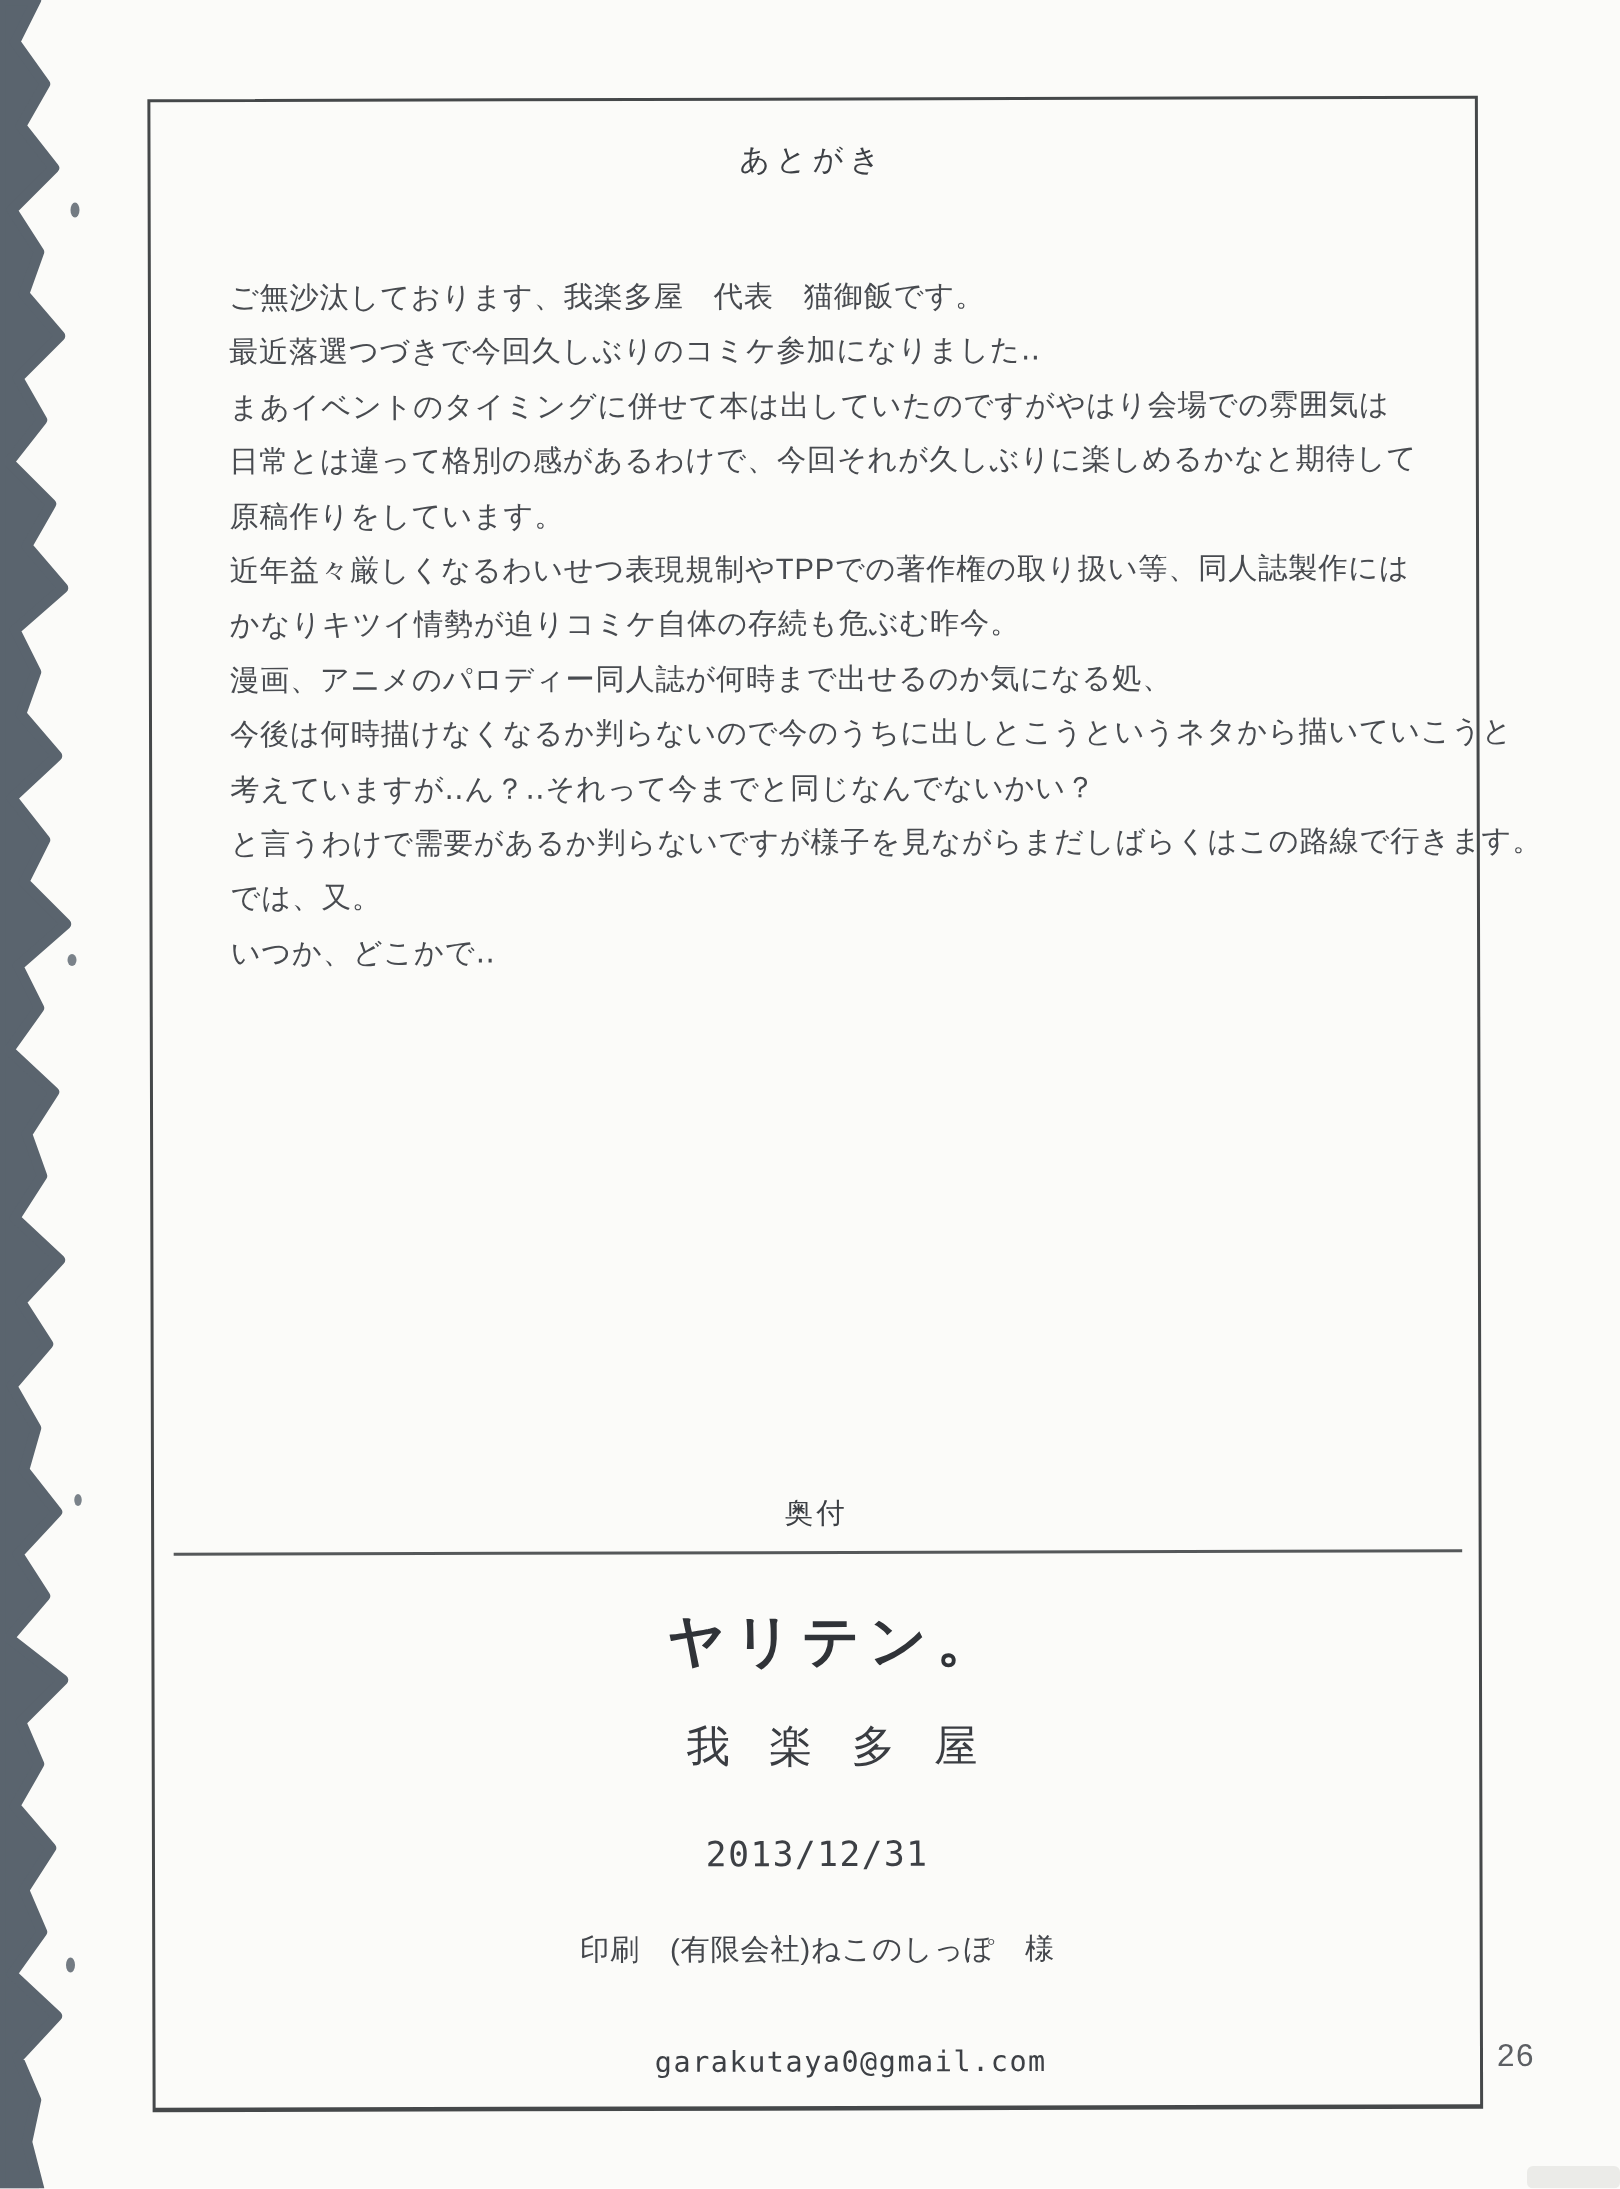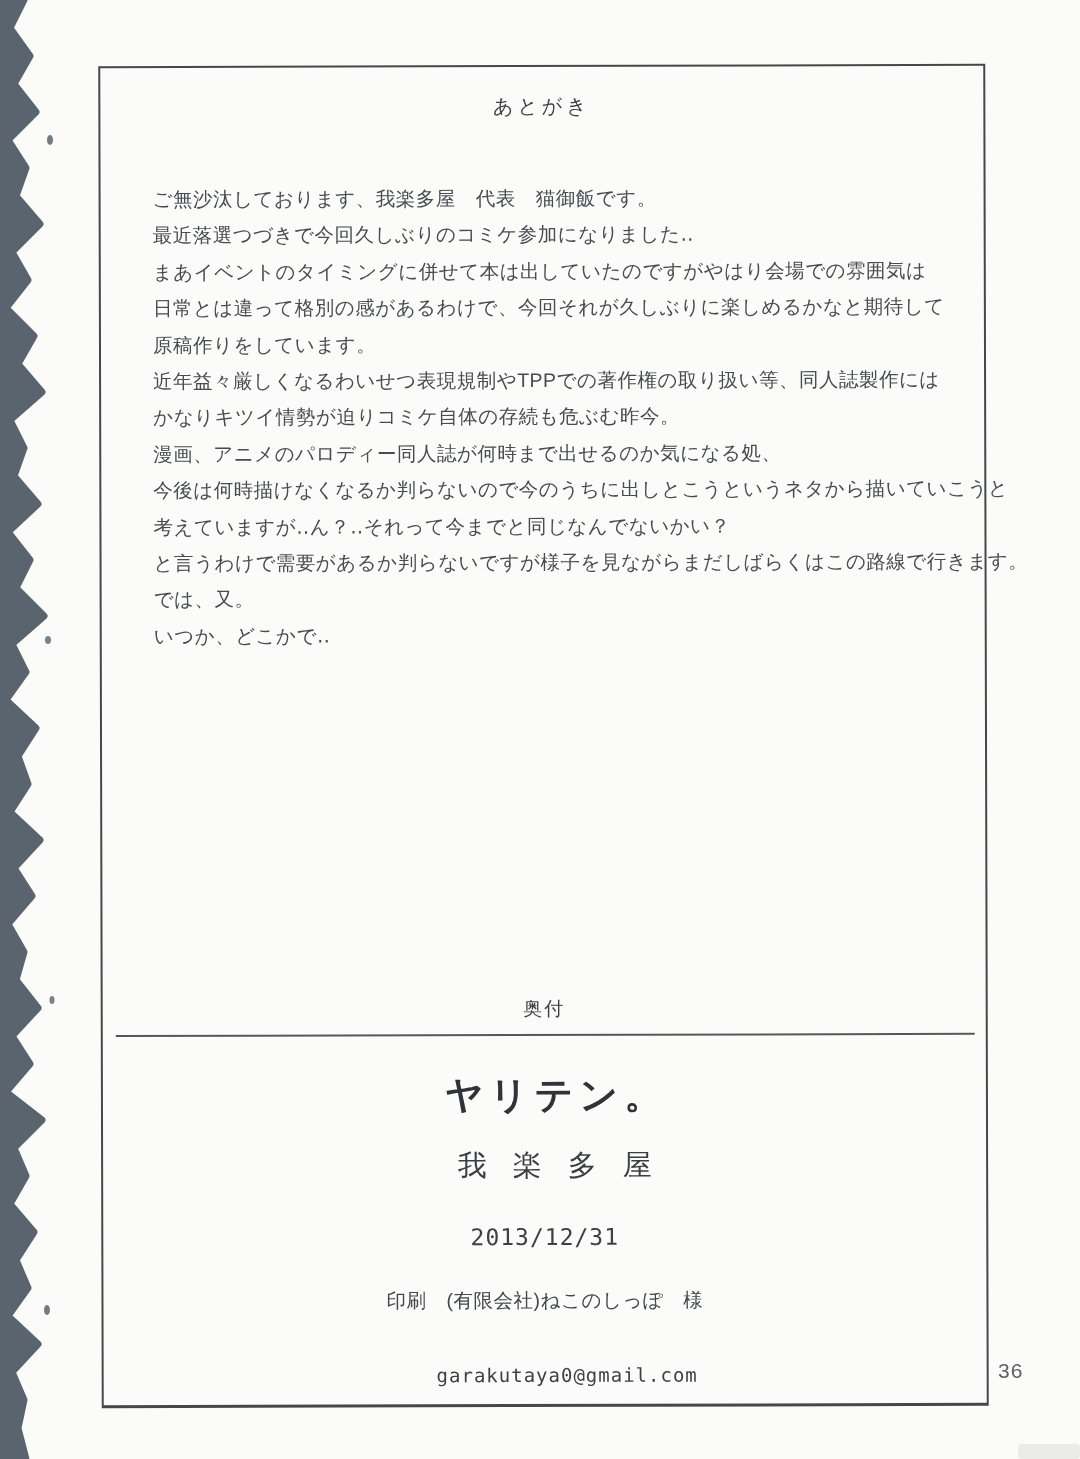--- a/index.html
+++ b/index.html
@@ -206,17 +206,17 @@
     <div class="colophon-circle">我楽多屋</div>
 
     <div class="colophon-date">2013/12/31</div>
 
     <div class="colophon-printer">印刷　(有限会社)ねこのしっぽ　様</div>
 
     <div class="colophon-email">garakutaya0@gmail.com</div>
 
   </div>
 
-  <div class="page-number">36</div>
+  <div class="page-number">26</div>
 
   <div class="scan-shadow-br"></div>
 
 </div>
 
 </body></html>

